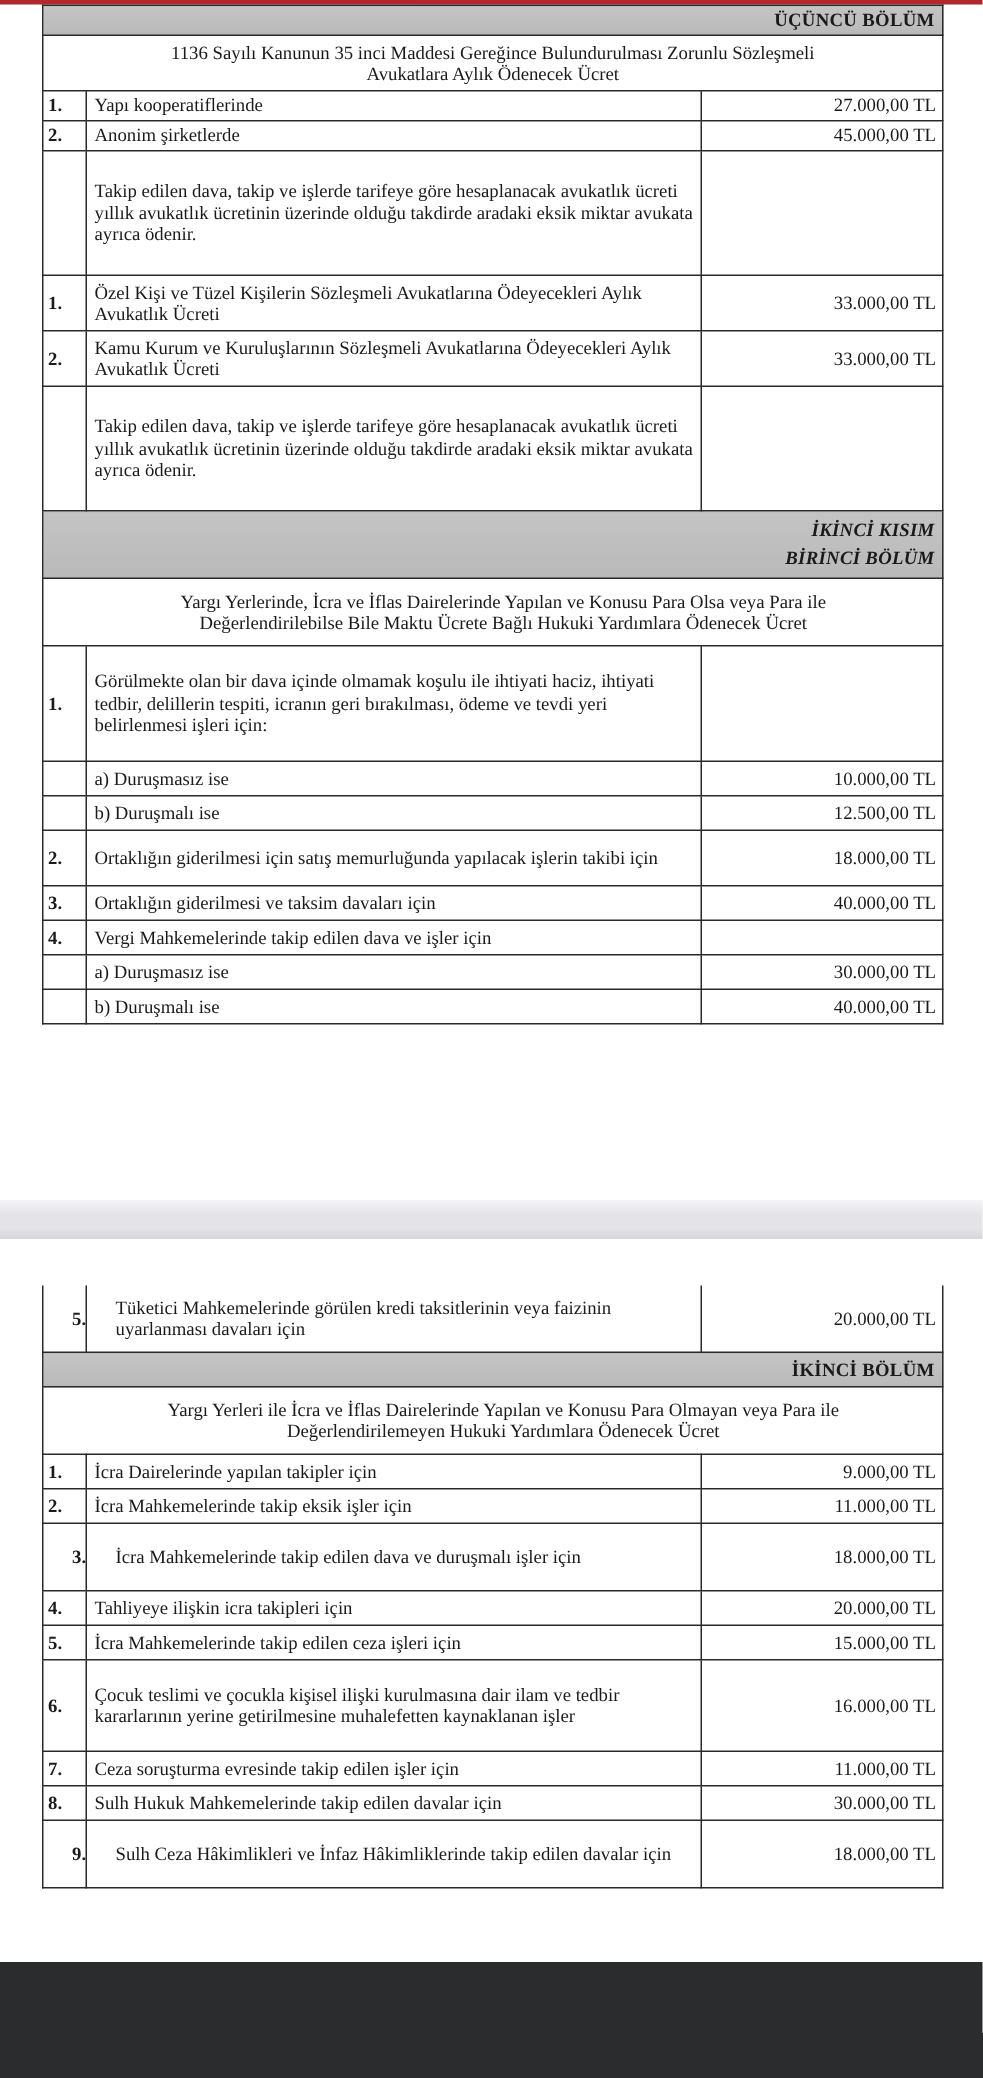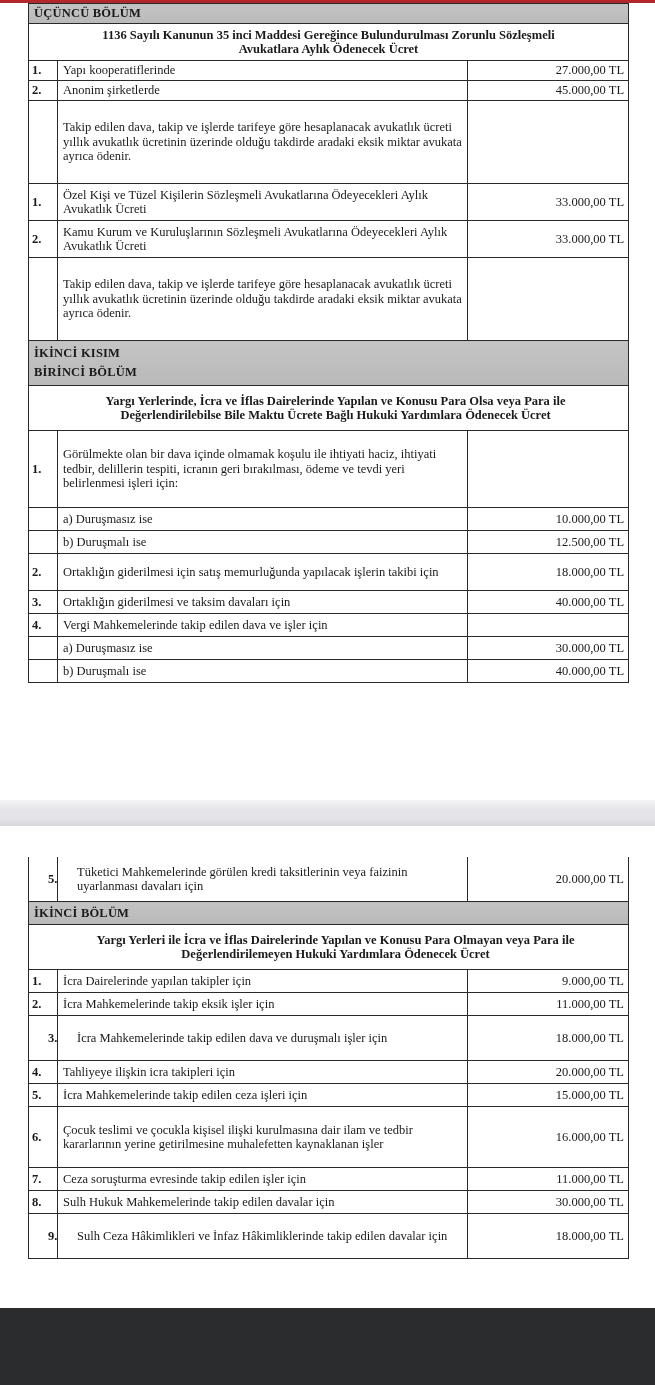--- a/index.html
+++ b/index.html
@@ -20,23 +20,23 @@
 
   table { border-collapse:collapse; width:600px; table-layout:fixed; }
   td { border:1.5px solid #2a2a2a; font-size:12.5px; line-height:14.5px; padding:0 5px; vertical-align:middle; }
   col.c-num { width:29px; }
   col.c-desc { width:410px; }
   col.c-amt { width:161px; }
   td.num { font-weight:bold; text-align:left; padding:0 3px; }
   td.amt { text-align:right; padding-right:4px; white-space:nowrap;font-family:Liberation Serif, serif; }
   tr.sec td {
     background:linear-gradient(#c4c4c4, #b9b9b9);
-    text-align:left; font-weight:bold; font-size:12.5px; letter-spacing:0.2px;
+    text-align:right; font-weight:bold; font-size:12.5px; letter-spacing:0.2px;
   }
-  tr.title td { text-align:center; font-weight:bold; font-size:12.5px; line-height:14px; }
+  tr.title td { text-align:center; font-weight:normal; font-size:12.5px; line-height:14px; }
   .h19 td { height:19px; }
   .h22 td { height:22px; }
   .h36 td { height:36px; }
   .h44 td { height:44px;padding-left:19px; }
   .h60 td { height:60px; }
   .h82 td { height:82px; }
   .h77 td { height:76px; }
   .no-top td { border-top:none; }
 </style>
 </head>
@@ -88,21 +88,21 @@
       <td>Kamu Kurum ve Kuruluşlarının Sözleşmeli Avukatlarına Ödeyecekleri Aylık Avukatlık Ücreti</td>
       <td class="amt">33.000,00 TL</td>
     </tr>
     <tr class="h82">
       <td class="num"></td>
       <td>Takip edilen dava, takip ve işlerde tarifeye göre hesaplanacak avukatlık ücreti yıllık avukatlık ücretinin üzerinde olduğu takdirde aradaki eksik miktar avukata ayrıca ödenir.</td>
       <td class="amt"></td>
     </tr>
 
     <tr class="sec">
-      <td colspan="3" style="height:44px; line-height:19px;">
+      <td colspan="3" style="height:44px; line-height:19px;font-style:italic;">
         <div>İKİNCİ KISIM</div>
         <div>BİRİNCİ BÖLÜM</div>
       </td>
     </tr>
     <tr class="title h44">
       <td colspan="3">
         <div>Yargı Yerlerinde, İcra ve İflas Dairelerinde Yapılan ve Konusu Para Olsa veya Para ile</div>
         <div>Değerlendirilebilse Bile Maktu Ücrete Bağlı Hukuki Yardımlara Ödenecek Ücret</div>
       </td>
     </tr>

